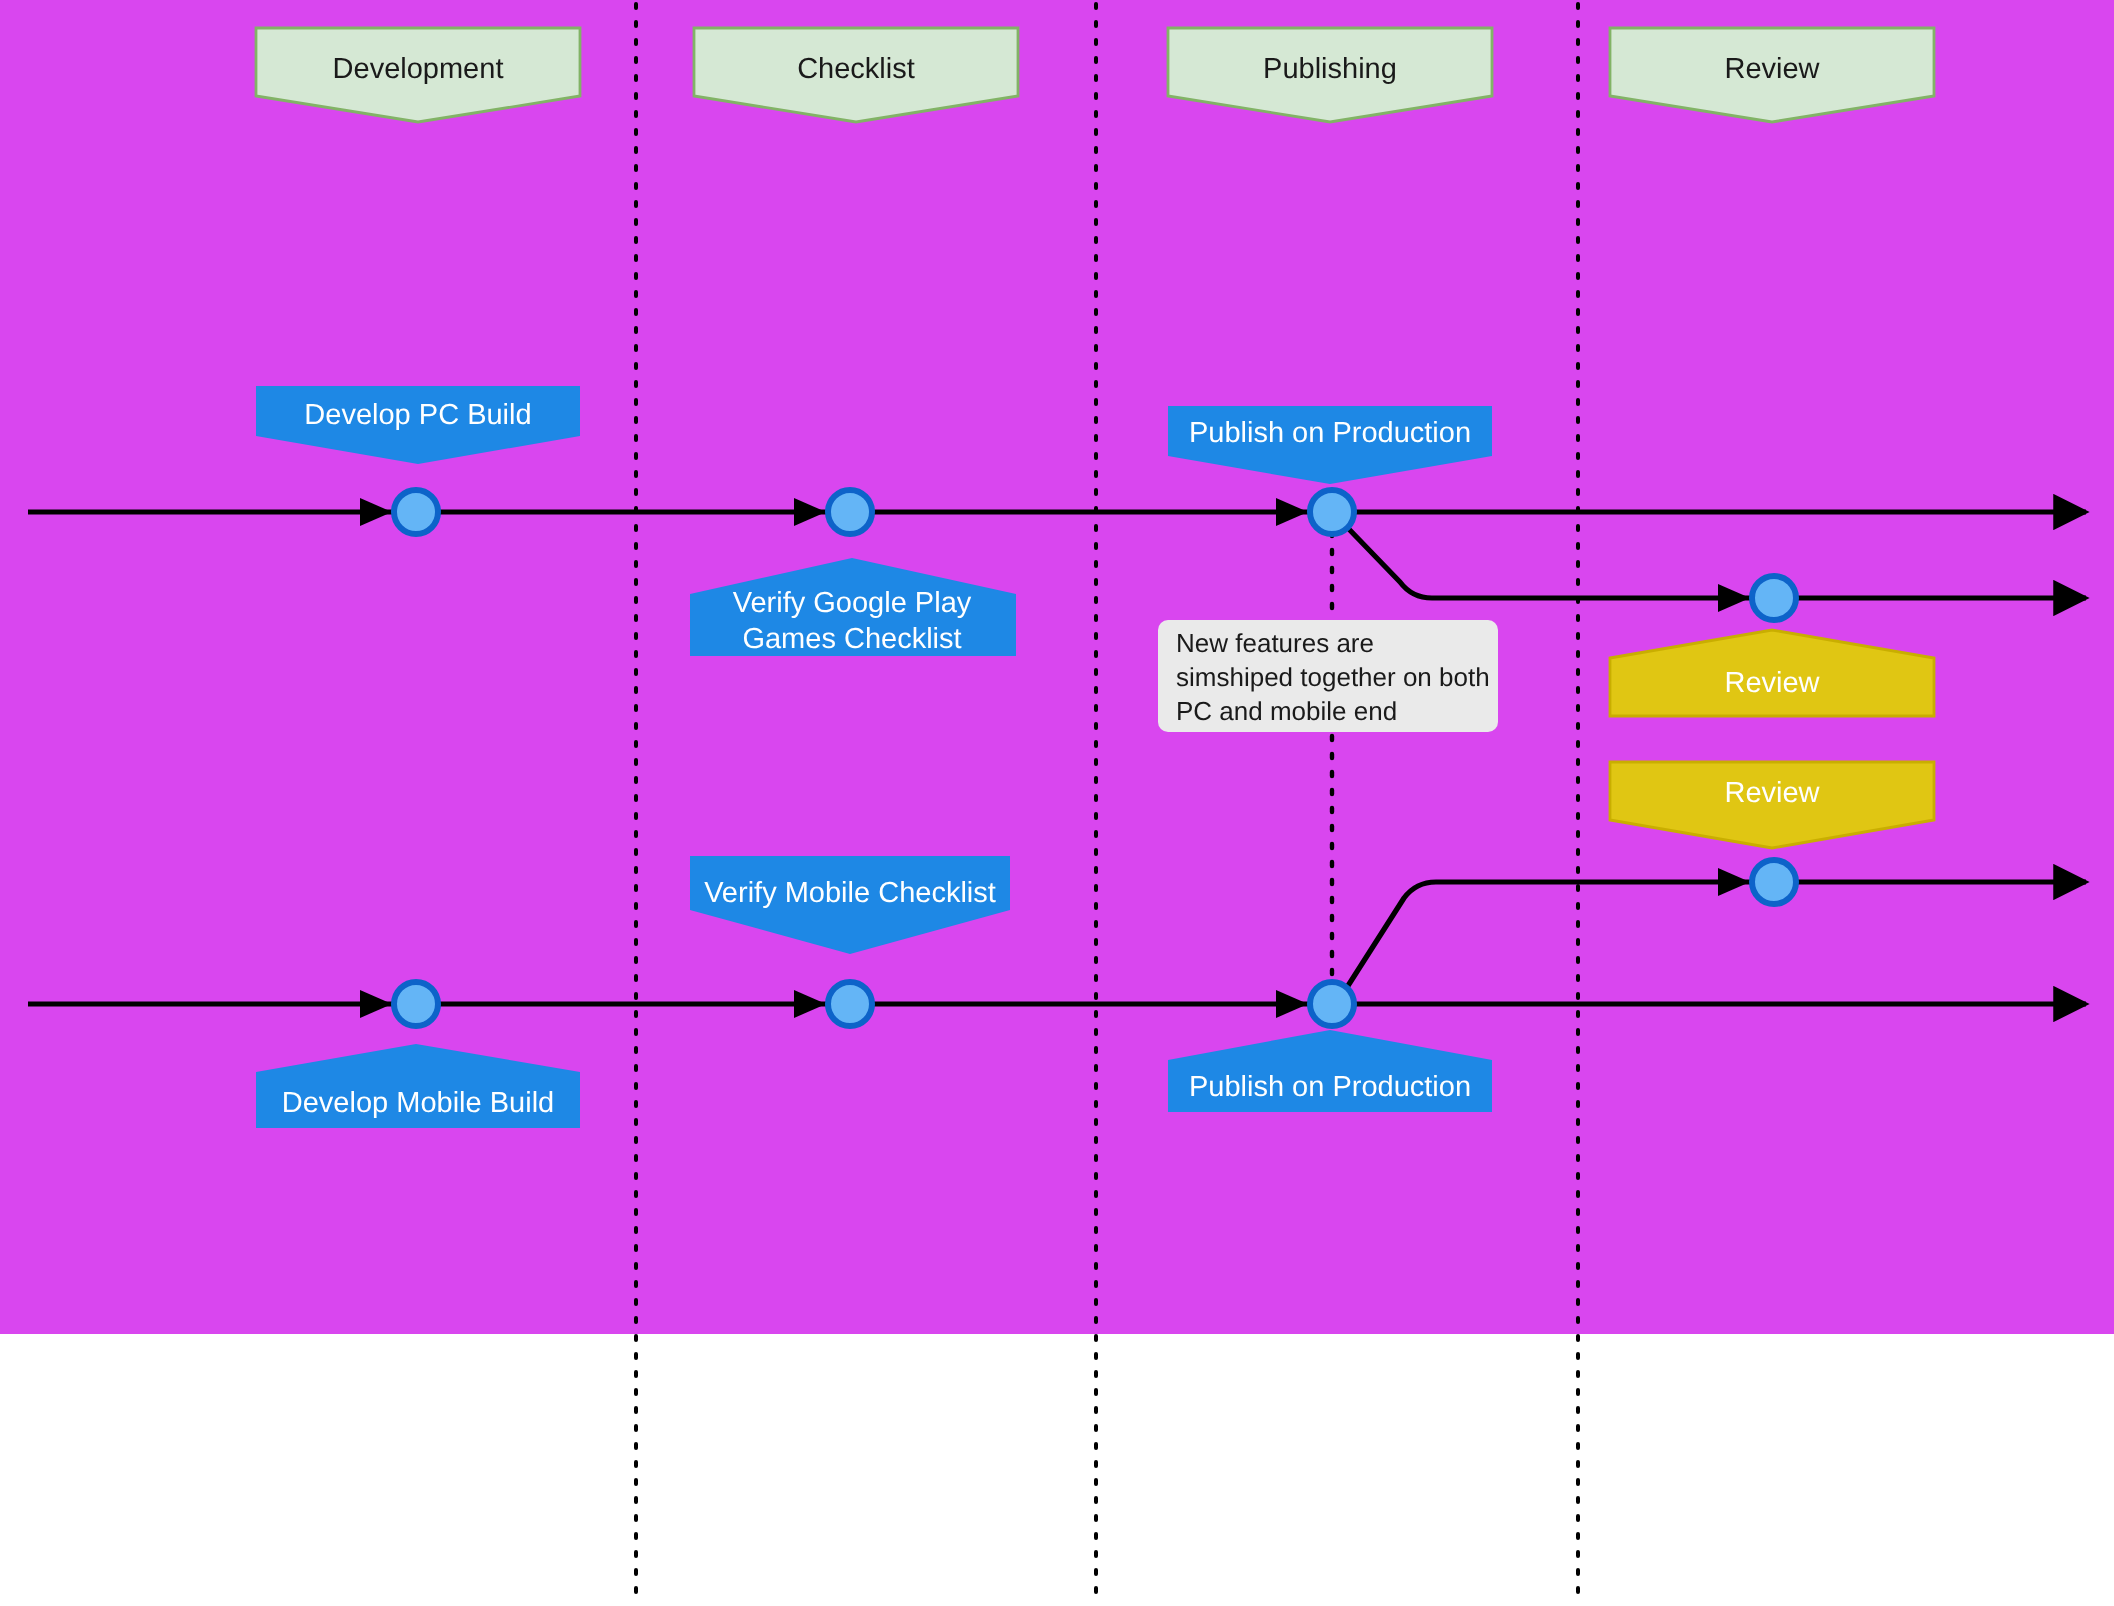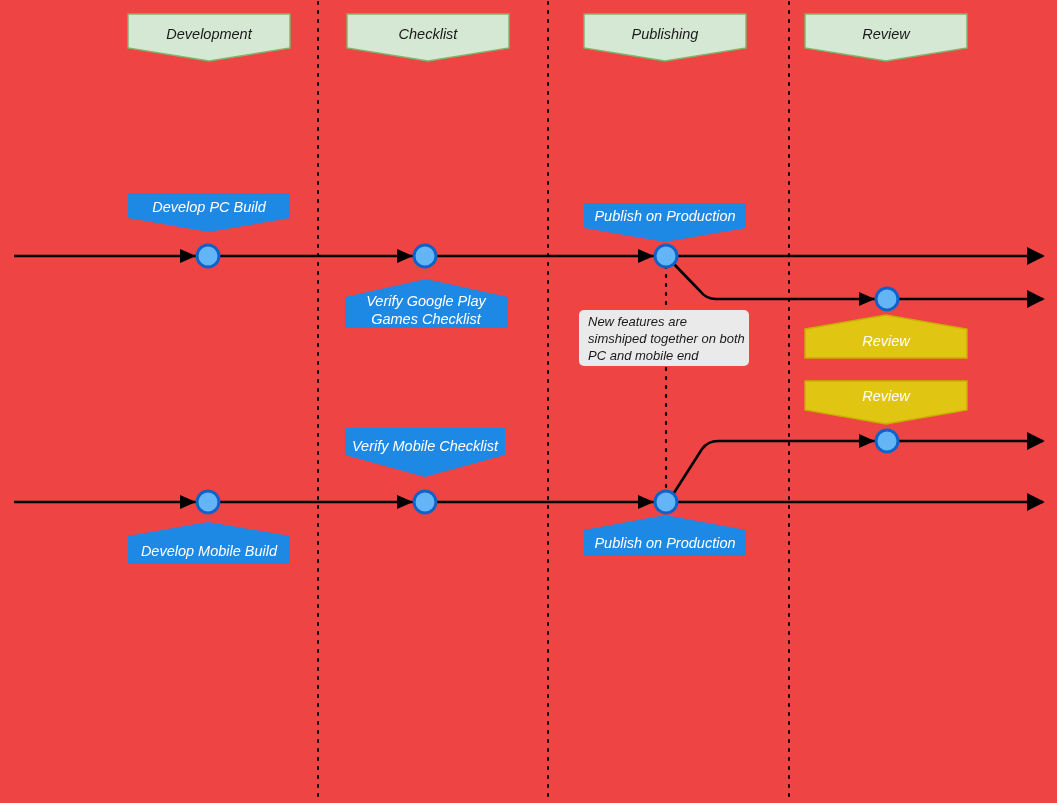--- a/index.html
+++ b/index.html
@@ -10,23 +10,22 @@
   }
   body {
     font-family: "Liberation Sans", sans-serif;
     width: 1057px;
     height: 803px;
     overflow: hidden;
   }
   #diagram-root {
     position: relative;
     width: 1057px;
-    height: 803px;
-    background: #ef4444;
-    font-style: italic;
+    height: 667px;
+    background: #d946ef;
   }
   svg.layer {
     position: absolute;
     left: 0;
     top: 0;
     width: 1057px;
     height: 803px;
   }
   .shape-text {
     font-family: "Liberation Sans", sans-serif;

